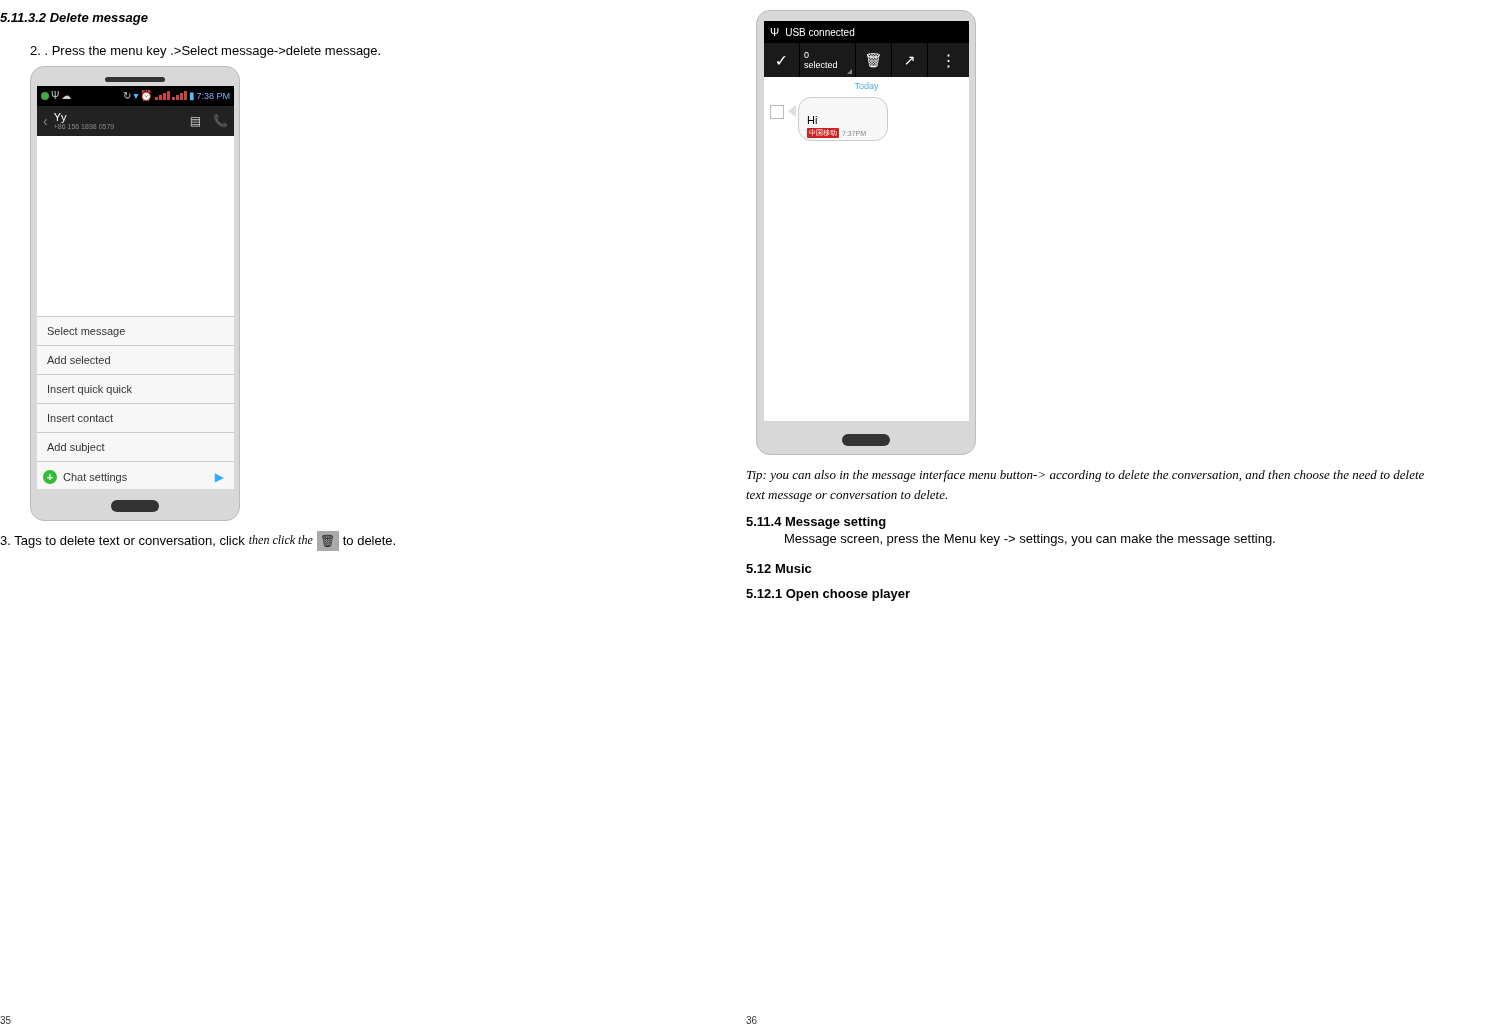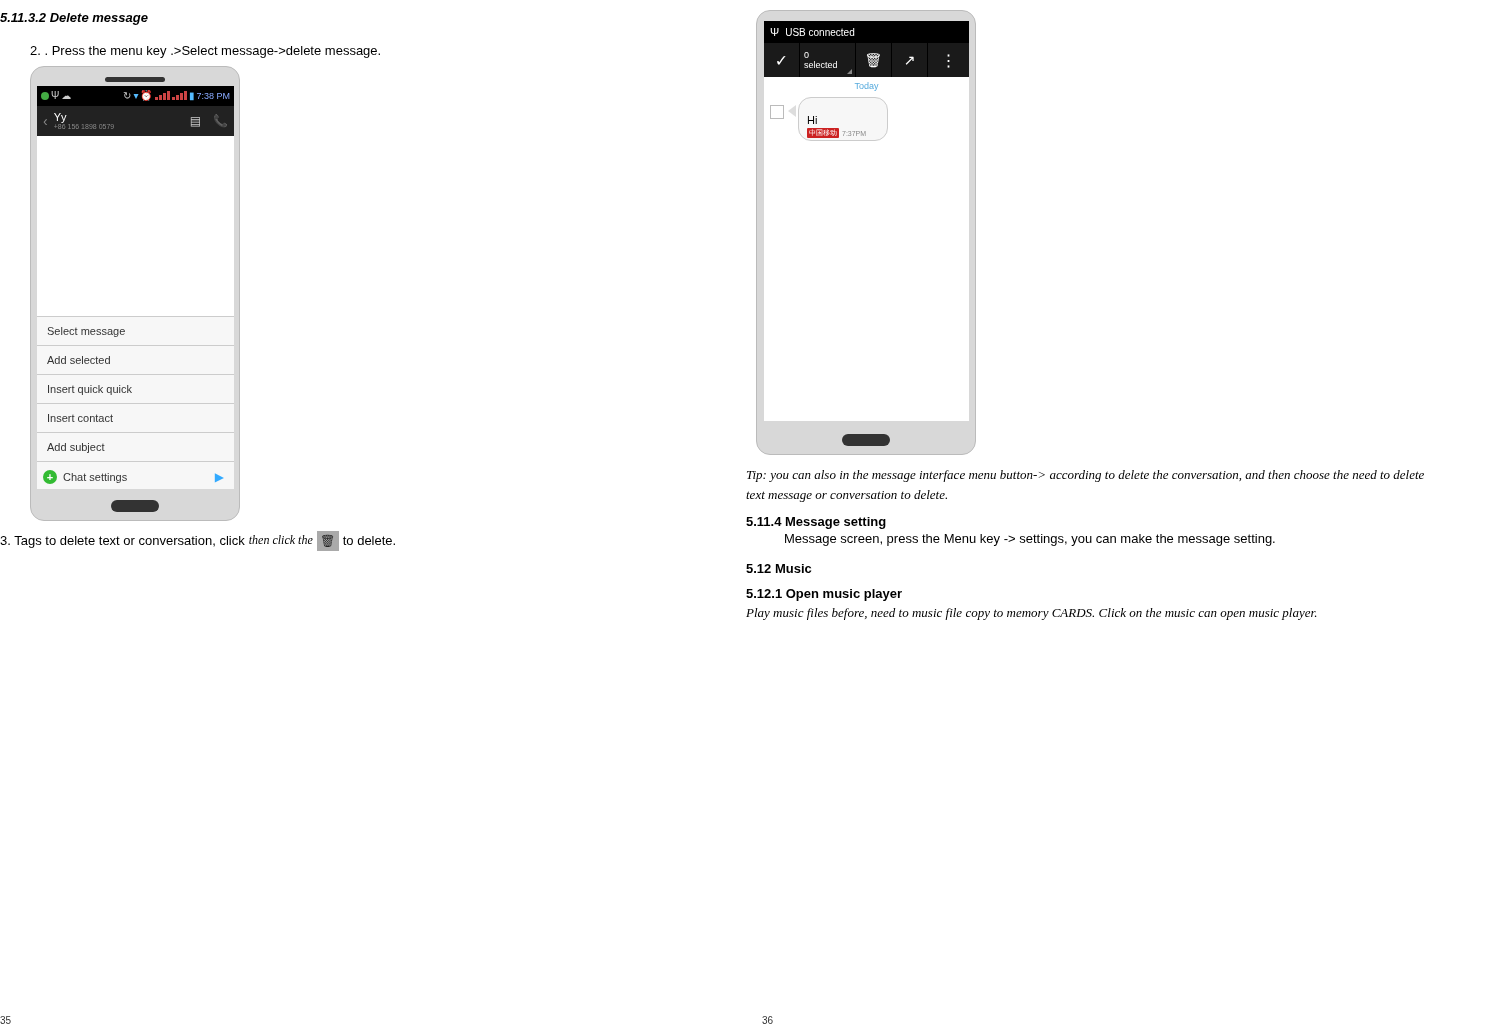--- a/index.html
+++ b/index.html
@@ -18,21 +18,21 @@
     }
     .page-left { padding-left: 0; }
     .page-right { padding-left: 0; }
     .page-number {
       position: absolute;
       bottom: 10px;
       font-size: 10px;
       color: #333;
     }
     .page-left .page-number { left: 0; }
-    .page-right .page-number { left: 16px; }
+    .page-right .page-number { left: 0; }
     .section-heading {
       font-size: 13px;
       font-weight: bold;
       margin-bottom: 16px;
       font-style: italic;
     }
     .body-text {
       font-size: 13px;
       line-height: 1.5;
       margin-bottom: 4px;
@@ -330,17 +330,16 @@
       <div class="home-btn"></div>
     </div>
 
     <div class="tip-text">Tip: you can also in the message interface menu button-&gt; according to delete the conversation, and then choose the need to delete text message or conversation to delete.</div>
 
     <div class="h-5114">5.11.4  Message setting</div>
     <div class="body-text" style="padding-left:38px">Message screen, press the Menu key -&gt; settings, you can make the message setting.</div>
 
     <div class="h-512">5.12   Music</div>
 
-    <div class="h-5121">5.12.1  Open music player</div>
-    <div class="play-text">Play music files before, need to music file copy to memory CARDS. Click on the music can open music player.</div>
+    <div class="h-5121">5.12.1  Open choose player</div>
   </div>
   <div class="page-number">36</div>
 </div>
 
 </body></html>

